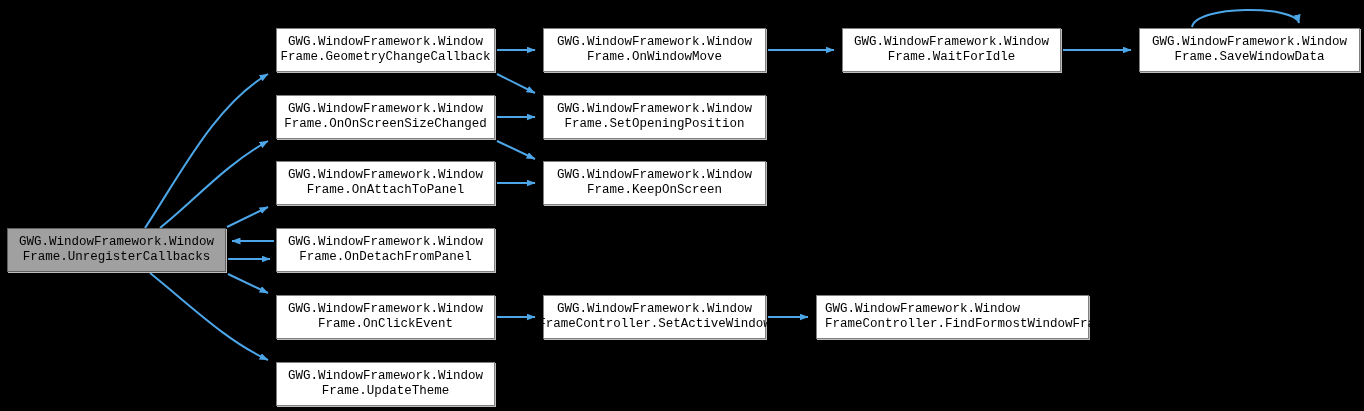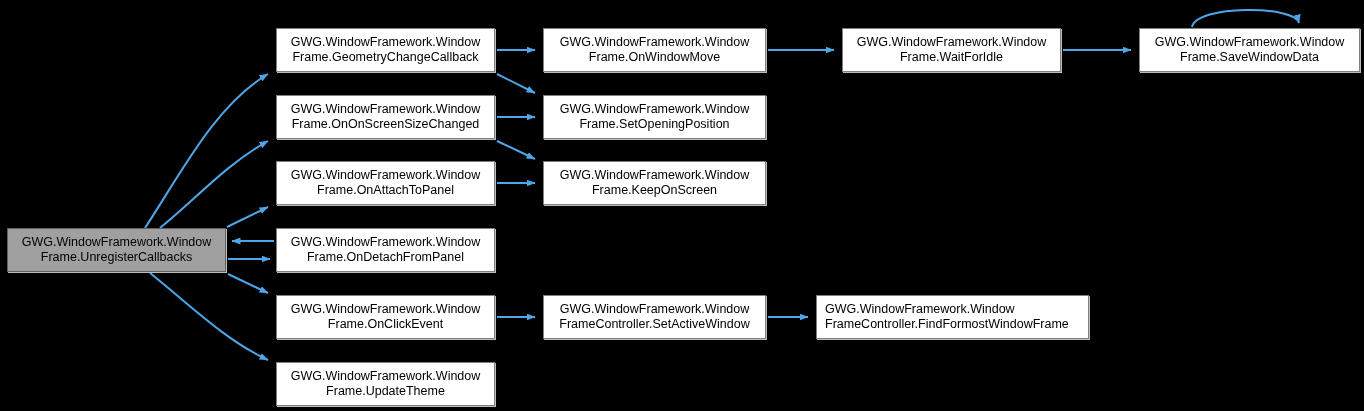--- a/index.html
+++ b/index.html
@@ -23,20 +23,21 @@
     box-shadow: 1px 1px 0 0 #bdbdbd;
     display: flex;
     align-items: center;
     justify-content: center;
     text-align: center;
     color: #000000;
     font-size: 12.5px;
     line-height: 15px;
     letter-spacing: 0px;
     padding: 0 4px;
+    font-family: Liberation Mono, monospace;
   }
   .node.highlight {
     background: #a0a0a0;
     border: 1px solid #606060;
   }
   .node.left-align {
     justify-content: flex-start;
     text-align: left;
     padding-left: 8px;
   }

